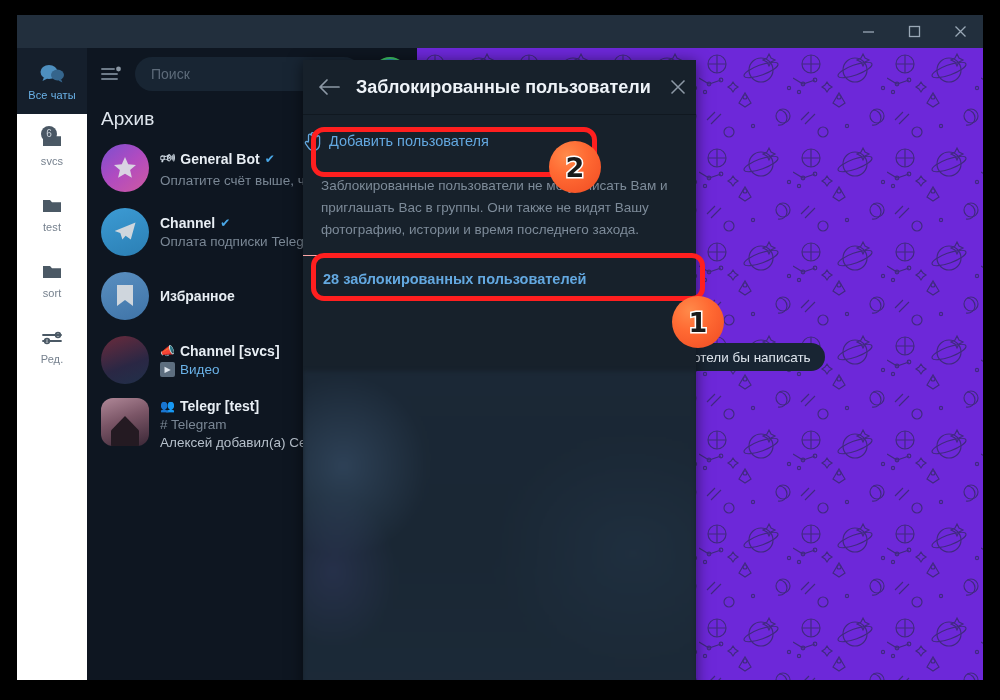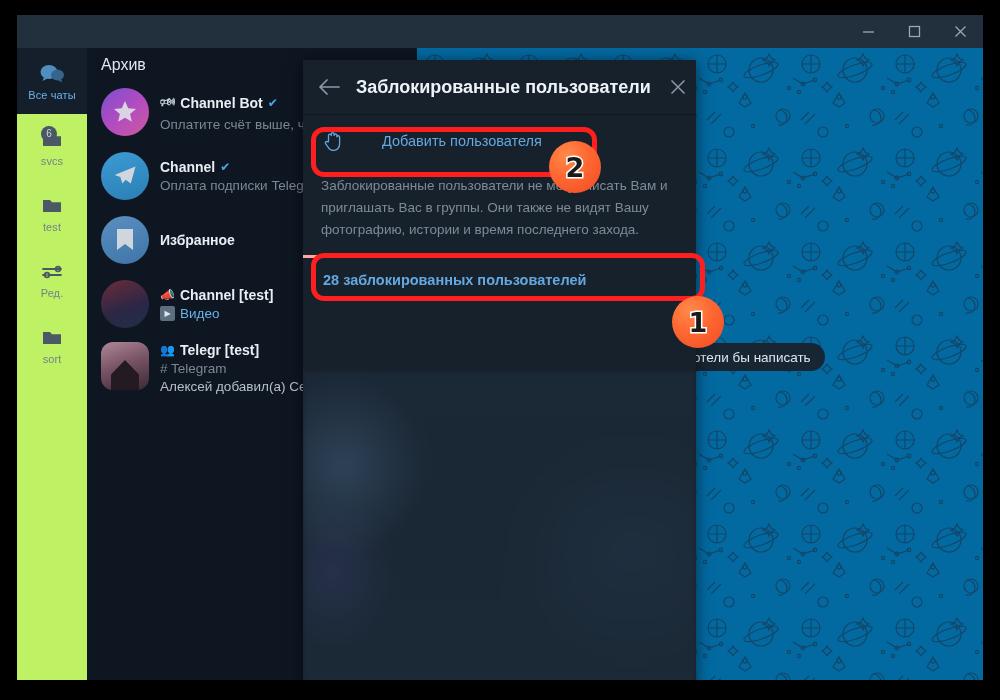--- a/index.html
+++ b/index.html
@@ -29,21 +29,21 @@
   .winbtn {
     width: 46px; display: flex; align-items: center; justify-content: center;
     color: #9aa8b6;
   }
   .winbtn svg { display: block; }
 
   
   .rail {
     position: absolute; left: 0; top: 33px;
     width: 70px; height: 632px;
-    background: #bef264;
+    background: #ffffff;
     z-index: 20;
   }
   .rail-item {
     width: 70px; height: 66px;
     display: flex; flex-direction: column;
     align-items: center; justify-content: center;
     gap: 3px; position: relative;
   }
   .rail-item.active { background: #151f2c; }
   .rail-label {
@@ -79,21 +79,21 @@
   }
   .searchbox span { font-size: 14px; color: #5d6b7a; }
   .avatar-story {
     width: 34px; height: 34px; border-radius: 50%; flex: none;
     background: #2b84c4;
     border: 2px solid #3ec462;
     display: flex; align-items: center; justify-content: center;
     color: #cfe3f2;
   }
   .archive-title {
-    font-size: 16px; color: #dfe6ee;
+    font-size: 19px; color: #dfe6ee;
     padding: 8px 0 6px 14px;
   }
   .chatrow {
     height: 64px; display: flex; align-items: center;
     padding: 0 8px 0 14px; gap: 11px;
   }
   .cav {
     width: 48px; height: 48px; border-radius: 50%; flex: none;
     display: flex; align-items: center; justify-content: center;
     color: #d8d2c9; overflow: hidden; position: relative;
@@ -128,21 +128,21 @@
     color:#dfe6ee; font-size:8px;
   }
   .cprev .line3 { color:#b6c0cb; }
   .verified { color: #4aa8e8; font-size: 12px; }
   .minicon { color: #c9d3dd; font-size: 12px; }
 
   
   .chatbg {
     position: absolute; left: 400px; top: 33px;
     width: 566px; height: 632px;
-    background: #0369a1;
+    background: #6d28d9;
     overflow: hidden; z-index: 10;
   }
   .pattern { position:absolute; inset:0; opacity:.55; }
   .bubble-in {
     position: absolute; left: 262px; top: 295px;
     height: 28px; border-radius: 14px;
     background: #182533; display: flex; align-items: center;
     padding: 0 14px; color: #dfe6ee; font-size: 13.5px;
     white-space: nowrap;
     z-index: 11;
@@ -165,33 +165,33 @@
     width: 26px; height: 26px; flex: none;
     display: flex; align-items: center; justify-content: center;
     color: #8d99a6;
   }
   .dlg-title {
     flex: 1; font-size: 18px; font-weight: bold; color: #eef3f8;
     white-space: nowrap;
   }
   .dlg-add {
     height: 52px; display: flex; align-items: center;
-    gap: 37px; padding-left: 20px;
+    gap: 4px; 
   }
   .dlg-add .lbl { font-size: 14.5px; color: #63a8e0; }
   .hand-icon { color: #63a8e0; width: 22px; height: 22px; flex:none; }
   .dlg-desc {
     padding: 8px 18px 14px 18px;
     font-size: 13.5px; line-height: 22px; color: #7d8b99;
   }
   .dlg-count {
     height: 46px; display: flex; align-items: center;
     padding-left: 20px;
     font-size: 14.5px; font-weight: bold; color: #63a8e0;
-    border-top: 3px solid #fca5a5;
+    border-top: 1px solid #fca5a5;
   }
   .dlg-blur {
     position: absolute; left: 0; top: 311px;
     width: 393px; height: 324px;
     background:
       radial-gradient(120px 130px at 40px 95px, rgba(90,125,165,.30), rgba(90,125,165,0) 70%),
       radial-gradient(90px 110px at 30px 200px, rgba(80,80,150,.22), rgba(80,80,150,0) 70%),
       radial-gradient(200px 160px at 330px 180px, rgba(45,70,95,.25), rgba(45,70,95,0) 70%),
       linear-gradient(180deg,#1b2836 0%,#1a2734 55%,#1c2a38 100%);
     filter: blur(2px);
@@ -267,53 +267,69 @@
         <svg width="26" height="24" viewBox="0 0 26 24">
           <path d="M4 6h7l2 2.2h9V18H4z" fill="#4b5965"></path>
         </svg>
       </div>
       <div class="rail-label">test</div>
     </div>
 
     <div class="rail-item">
       <div class="rail-icon">
         <svg width="26" height="24" viewBox="0 0 26 24">
+          <path d="M4 6h7l2 2.2h9V18H4z" fill="#4b5965"></path>
+        </svg>
+      </div>
+      <div class="rail-label">sort</div>
+    </div>
+
+    <div class="rail-item">
+      <div class="rail-icon">
+        <svg width="26" height="24" viewBox="0 0 26 24">
           <path d="M4 9h13M18 9h4M4 15h3M9 15h13" stroke="#4b5965" stroke-width="1.8" fill="none" stroke-linecap="round"></path>
           <circle cx="19" cy="9" r="2.4" stroke="#4b5965" stroke-width="1.6" fill="none"></circle>
           <circle cx="8" cy="15" r="2.4" stroke="#4b5965" stroke-width="1.6" fill="none"></circle>
         </svg>
       </div>
       <div class="rail-label">Ред.</div>
     </div>
-
-    <div class="rail-item">
-      <div class="rail-icon">
-        <svg width="26" height="24" viewBox="0 0 26 24">
-          <path d="M4 6h7l2 2.2h9V18H4z" fill="#4b5965"></path>
-        </svg>
-      </div>
-      <div class="rail-label">sort</div>
-    </div>
   </div>
 
   <div class="chatlist">
 
+    <div class="searchrow">
+      <div class="hamburger">
+        <svg width="22" height="16" viewBox="0 0 22 16">
+          <path d="M1 3h12M1 8h15M1 13h15" stroke="#6e7b89" stroke-width="1.9" stroke-linecap="round" fill="none"></path>
+          <circle cx="17.5" cy="3" r="2.4" fill="#8b97a4"></circle>
+        </svg>
+      </div>
+      <div class="searchbox">
+        <span>Поиск</span>
+      </div>
+      <div class="avatar-story">
+        <svg width="18" height="18" viewBox="0 0 18 18">
+            <path d="M16.5 2.5L1.8 8.4l4 1.3 1.5 4.6 2.2-2.6 3.6 2.6z" fill="#cfe3f2"></path>
+          </svg>
+      </div>
+    </div>
 
     <div class="archive-title">Архив</div>
 
     <div class="chatrow">
       <div class="cav star">
         <svg width="26" height="26" viewBox="0 0 26 26">
             <path d="M13 2l3.2 7.2 7.8.7-5.9 5.2 1.8 7.7L13 18.8 6.1 22.8l1.8-7.7L2 9.9l7.8-.7z" fill="#d9d3e2"></path>
           </svg>
       </div>
       <div class="cinfo">
         <div class="cname">
           <span class="minicon">🕬</span>
-          <span>Channel Bot</span>
+          <span>General Bot</span>
           <span class="verified">✔</span>
         </div>
         <div class="cprev">
           <span>Оплатите счёт выше, чт</span>
         </div>
       </div>
     </div>
 
     <div class="chatrow">
       <div class="cav tg">
@@ -343,21 +359,21 @@
           <span>Избранное</span>
         </div>
       </div>
     </div>
 
     <div class="chatrow">
       <div class="cav pic1"></div>
       <div class="cinfo">
         <div class="cname">
           <span class="minicon">📣</span>
-          <span>Channel [test]</span>
+          <span>Channel [svcs]</span>
         </div>
         <div class="cprev">
           <span class="thumbv">▶</span>
           <span class="blue">Видео</span>
         </div>
       </div>
     </div>
 
     <div class="chatrow" style="height:78px;align-items:flex-start;padding-top:6px;">
       <div class="cav pic2"></div>

